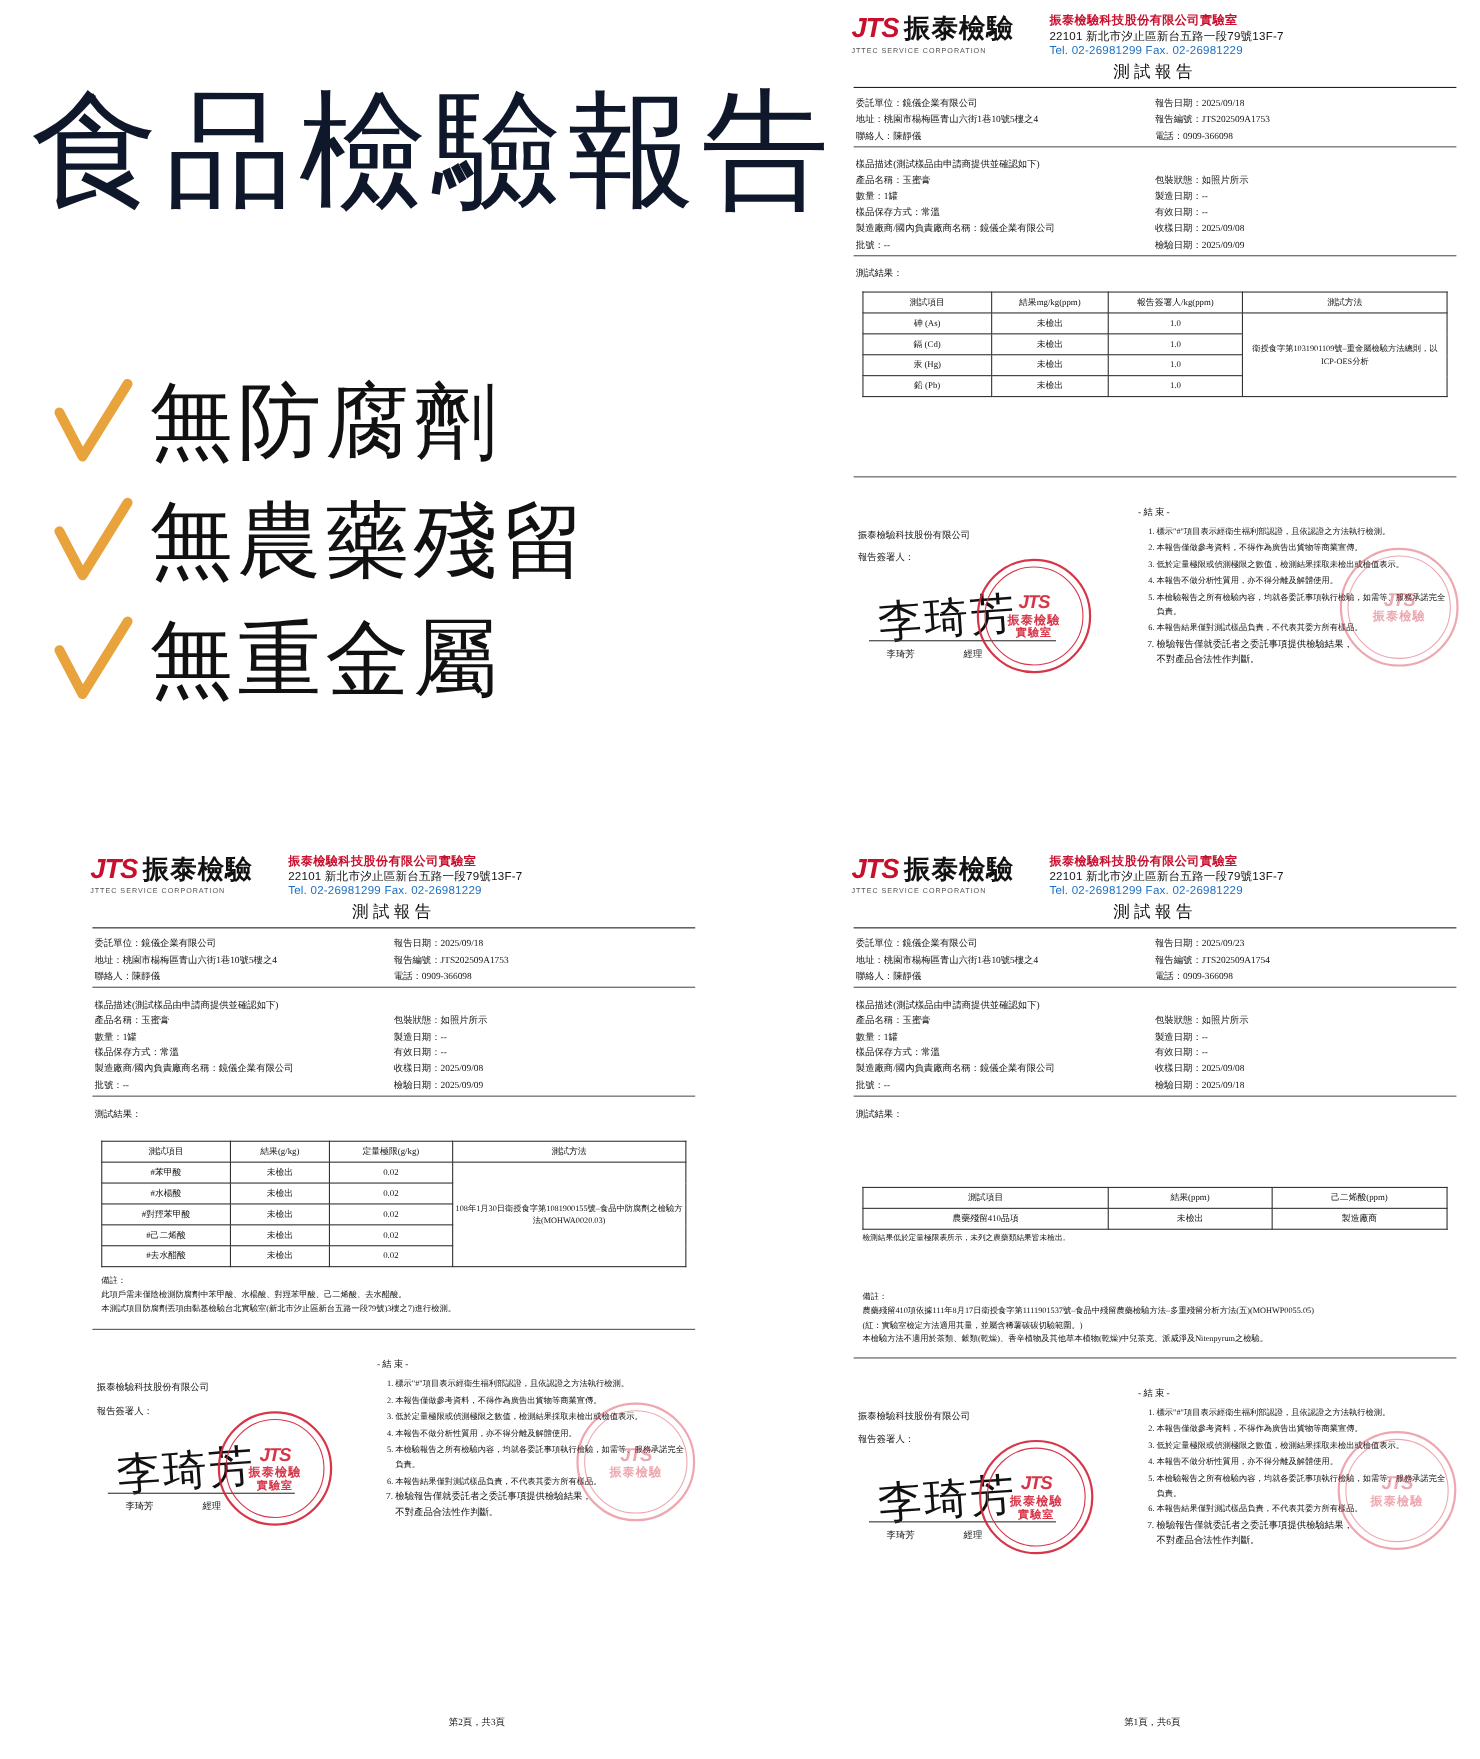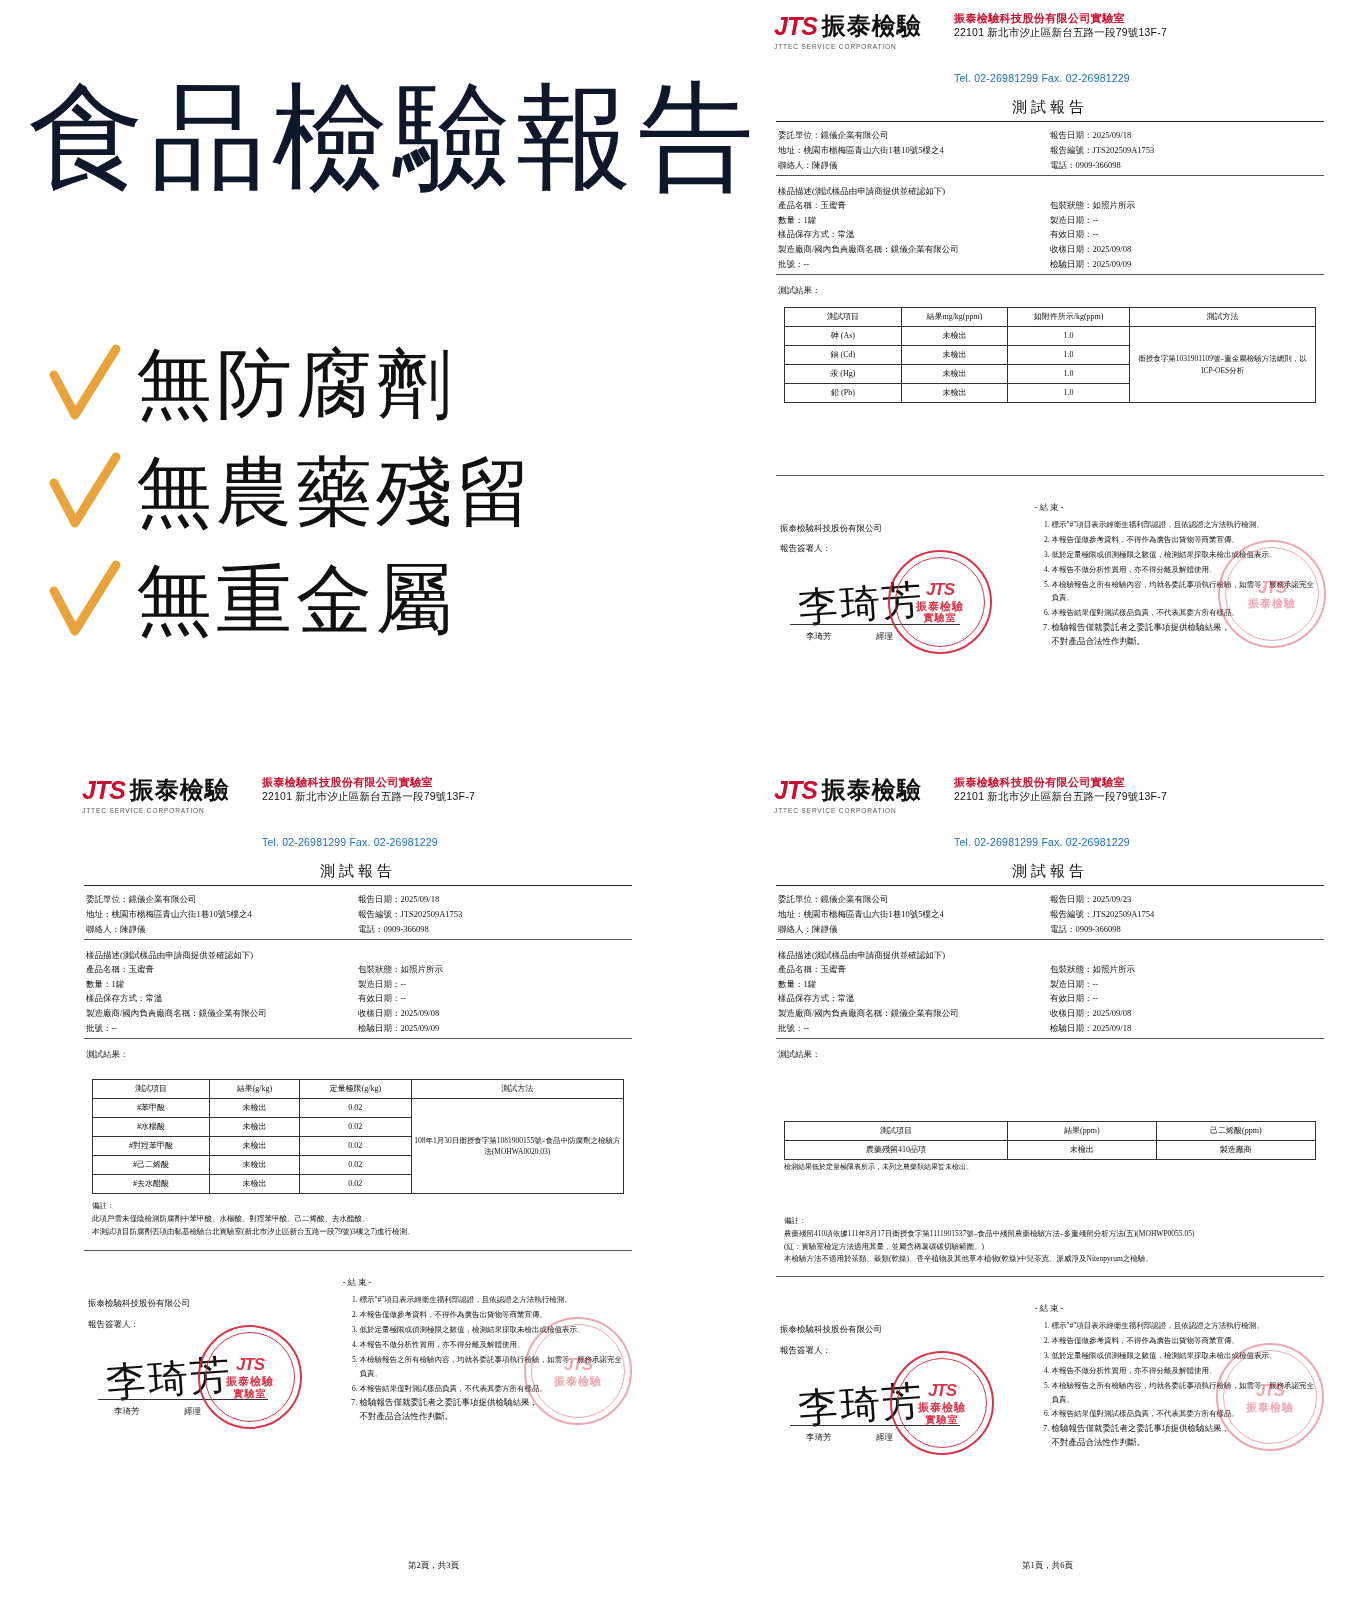--- a/index.html
+++ b/index.html
@@ -61,25 +61,25 @@
     font-family:"Liberation Sans", sans-serif;
     font-weight:bold; font-size:24px; color:#111; letter-spacing:1px;
   }
   .logo-sub {
     font-family:"Liberation Sans", sans-serif;
     font-size:6.5px; color:#555; letter-spacing:.9px; margin-top:1px;
   }
   .head-lines { flex:1 1 auto; padding-top:1px; }
   .hl1 { color:#c8102e; font-size:11px; font-family:"Liberation Sans", sans-serif; font-weight:bold; letter-spacing:.4px;}
   .hl2 { color:#111; font-size:10.5px; font-family:"Liberation Sans", sans-serif; letter-spacing:.2px;}
-  .hl3 { color:#1b6fc4; font-size:10.5px; font-family:"Liberation Sans", sans-serif; letter-spacing:.2px;margin-top:32px;}
+  .hl3 { color:#1b6fc4; font-size:10.5px; font-family:"Liberation Sans", sans-serif; letter-spacing:.2px;}
 
   .rep-title {
     text-align:center; font-size:15px; letter-spacing:4px;
-    margin:14px 0 4px 0;
+    margin:4px 0 4px 0;
   }
   .rule { border:0; border-top:1px solid #222; margin:2px 6px 6px 6px; }
   .rule.thin { border-top:1px solid #555; }
 
   
   .info { display:flex; padding:0 8px; font-size:8.5px; line-height:1.75; }
   .info .col { flex:1 1 50%; }
   .info .row { white-space:nowrap; overflow:hidden; }
 
   .sec-label { font-size:8.5px; padding:4px 8px 0 8px; }
@@ -235,21 +235,21 @@
   <hr class="rule thin">
 
   <div class="sec-label">測試結果：</div>
 
   <div class="tbl-wrap">
     <table class="res">
       <thead>
         <tr>
           <th style="width:22%">測試項目</th>
           <th style="width:20%">結果mg/kg(ppm)</th>
-          <th style="width:23%">如附件所示/kg(ppm)</th>
+          <th style="width:23%">報告簽署人/kg(ppm)</th>
           <th style="width:35%">測試方法</th>
         </tr>
       </thead>
       <tbody>
         <tr>
           <td>砷 (As)</td>
           <td>未檢出</td>
           <td>1.0</td>
           <td class="method" rowspan="4">衛授食字第1031901109號–重金屬檢驗方法總則，以ICP-OES分析</td>
         </tr>

